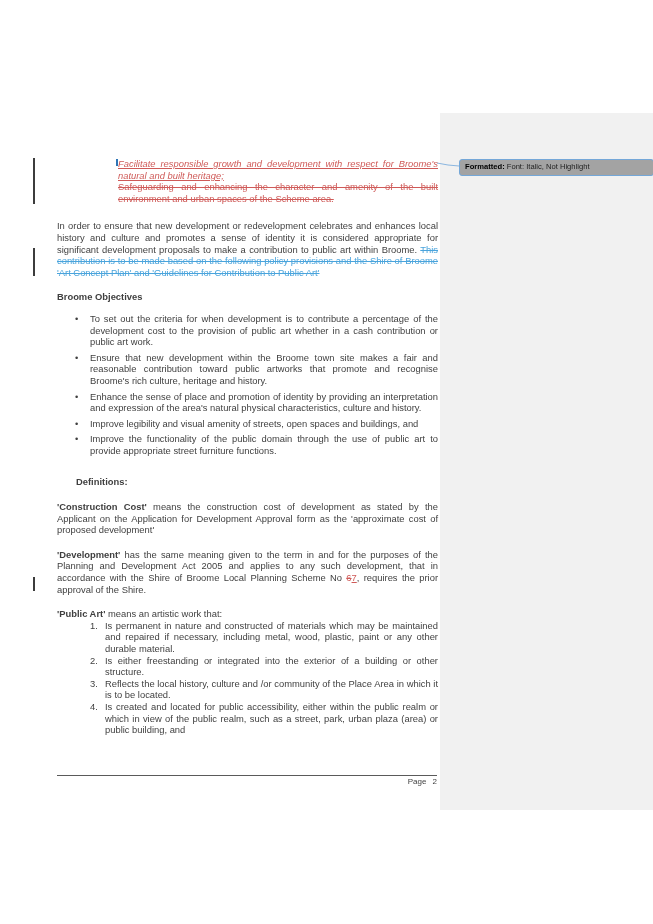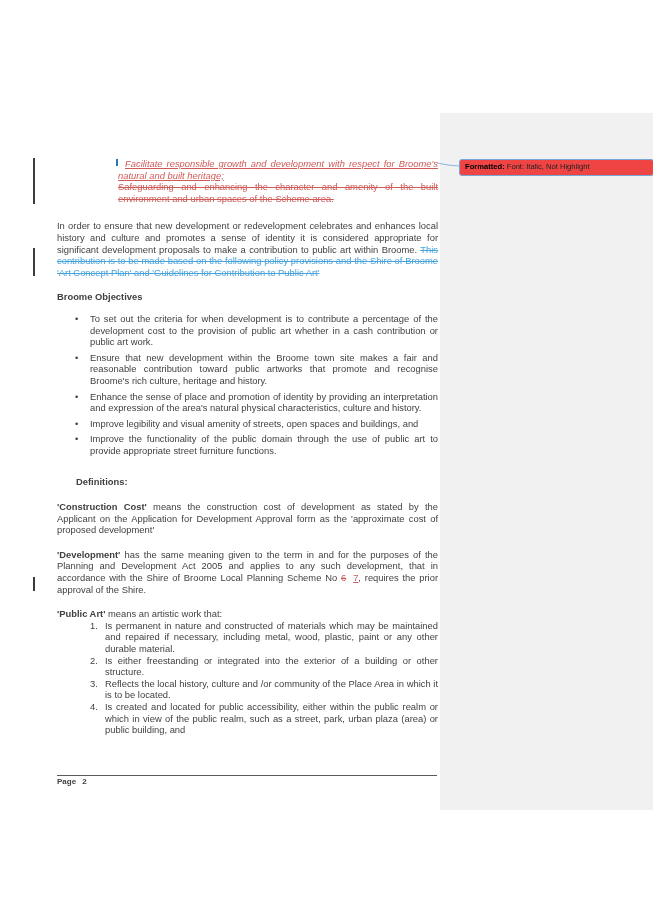--- a/index.html
+++ b/index.html
@@ -12,40 +12,40 @@
     overflow:hidden;
   }
   .markup-area{
     position:absolute;
     left:440px;top:113px;width:213px;height:697px;
     background:#f1f1f1;
   }
   .callout{
     position:absolute;
     left:459px;top:159px;width:188px;height:15px;
-    background:#ef4444;
+    background:#a3a3a3;
     border:1px solid #74a7d8;
     border-radius:3px;
     font-size:7.6px;line-height:14px;
     padding-left:5px;
     white-space:nowrap;
     color:#222;
   }
   .callout b{color:#000;}
   .connector{position:absolute;left:0;top:0;pointer-events:none;}
   .change-bar{
     position:absolute;left:33px;width:2px;background:#3c3c3c;
   }
   .content{
     position:absolute;left:57px;top:156px;width:381px;
     font-size:9.4px;line-height:11.6px;
     text-align:justify;
   }
   .rev-block{margin:2px 0 0 61px;}
-  .ins{color:#cf5a58;text-decoration:underline;margin-left:7px;}
+  .ins{color:#cf5a58;text-decoration:underline;}
   .ins.italic{font-style:italic;}
   .del-red{color:#cf5a58;text-decoration:line-through;margin-top:44px;}
   .del-blue{color:#4aa4dc;text-decoration:line-through;}
   .para{margin-top:16px;}
   .heading{margin-top:13px;font-weight:bold;text-align:left;}
   .bullet-list{margin-top:10px;}
   .bullet-item{position:relative;padding-left:33px;margin-top:4px;}
   .bullet-item .glyph{position:absolute;left:18px;top:0;}
   .def-heading{margin-top:20px;font-weight:bold;text-align:left;padding-left:19px;}
   .def-para{margin-top:13px;}
@@ -53,21 +53,21 @@
   .italic{}
   .num-list{margin-top:0;}
   .num-item{position:relative;padding-left:48px;}
   .num-item .num{position:absolute;left:33px;top:0;}
   .footer-rule{
     position:absolute;left:57px;top:775px;width:380px;
     border-top:1px solid #5a5a5a;height:0;
   }
   .footer-text{
     position:absolute;left:57px;top:777px;width:380px;
-    text-align:left;font-size:8px;color:#3f3f3f;word-spacing:4px;font-weight:bold;
+    text-align:right;font-size:8px;color:#3f3f3f;word-spacing:4px;
   }
   .anchor-mark{
     position:absolute;left:116px;top:159px;width:2px;height:7px;
     background:#2e75b6;
   }
 </style>
 </head>
 <body>
 
 <div class="page">

